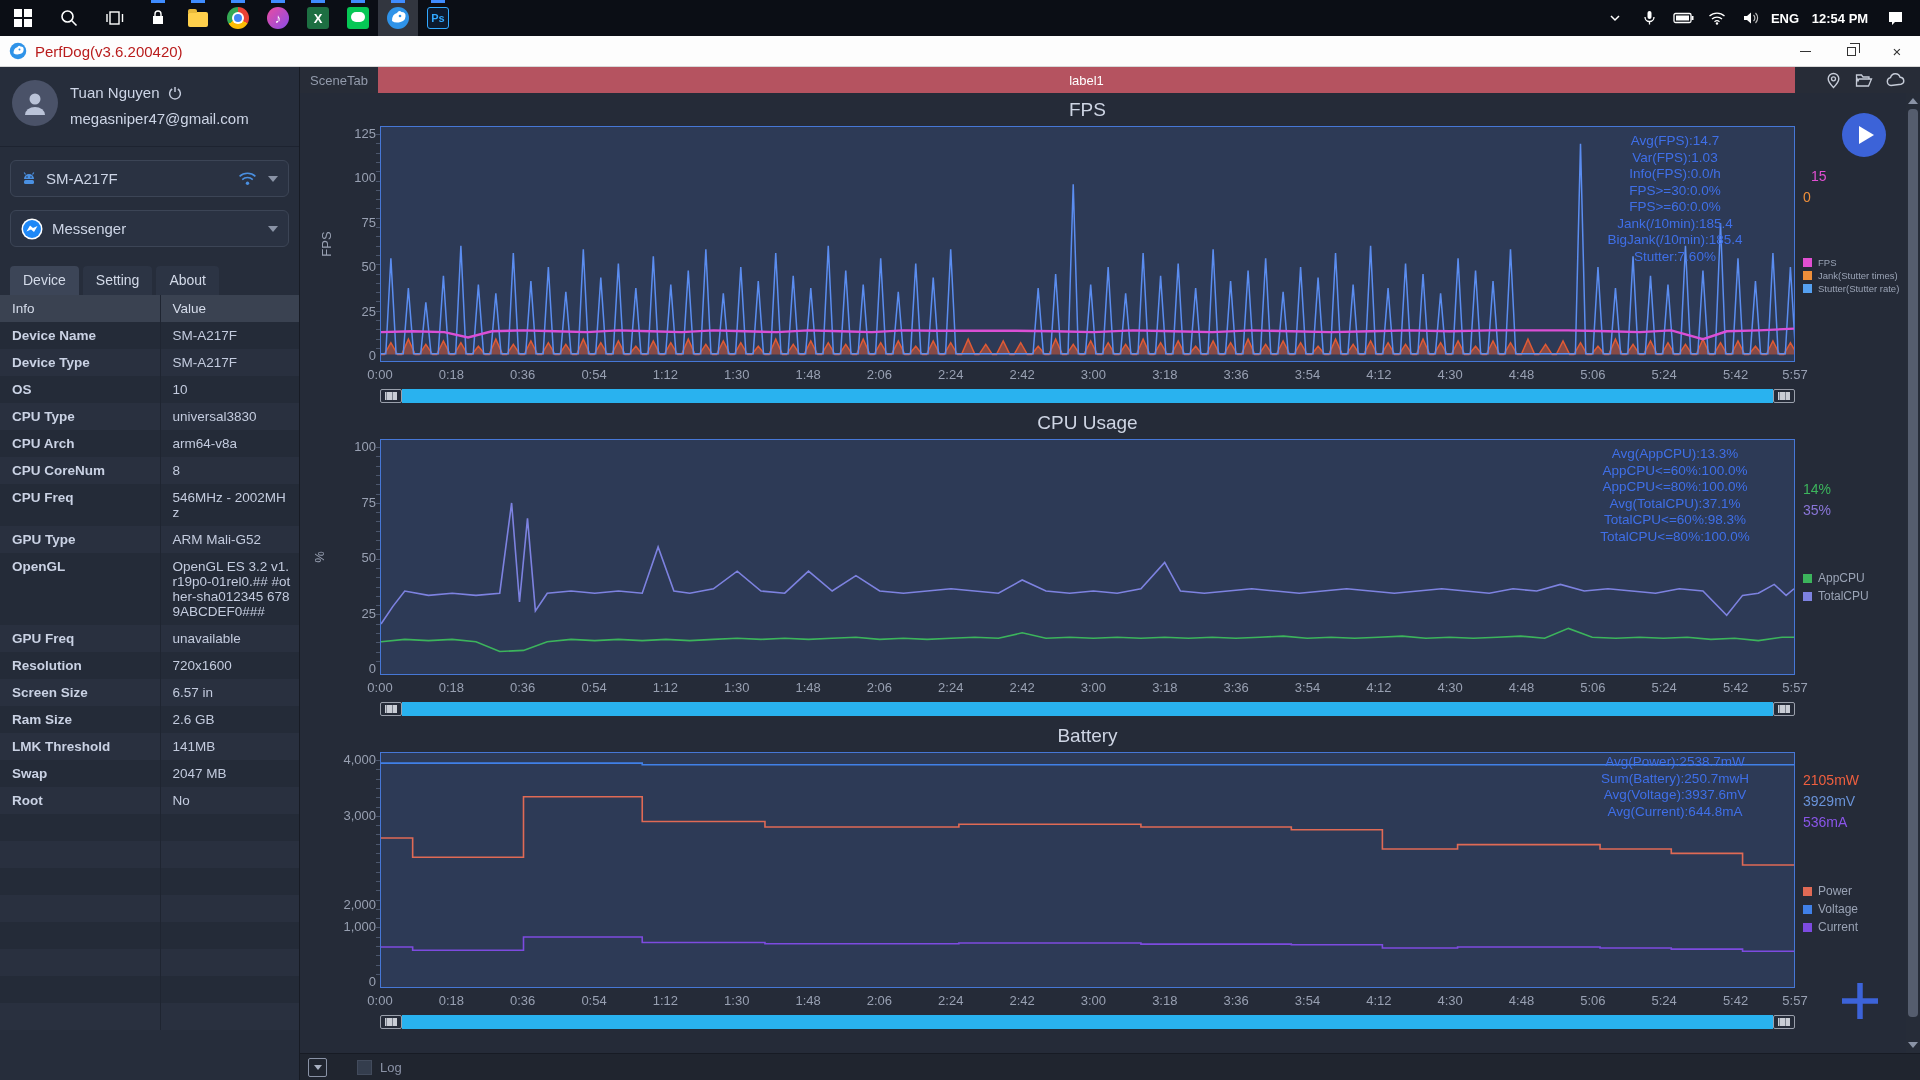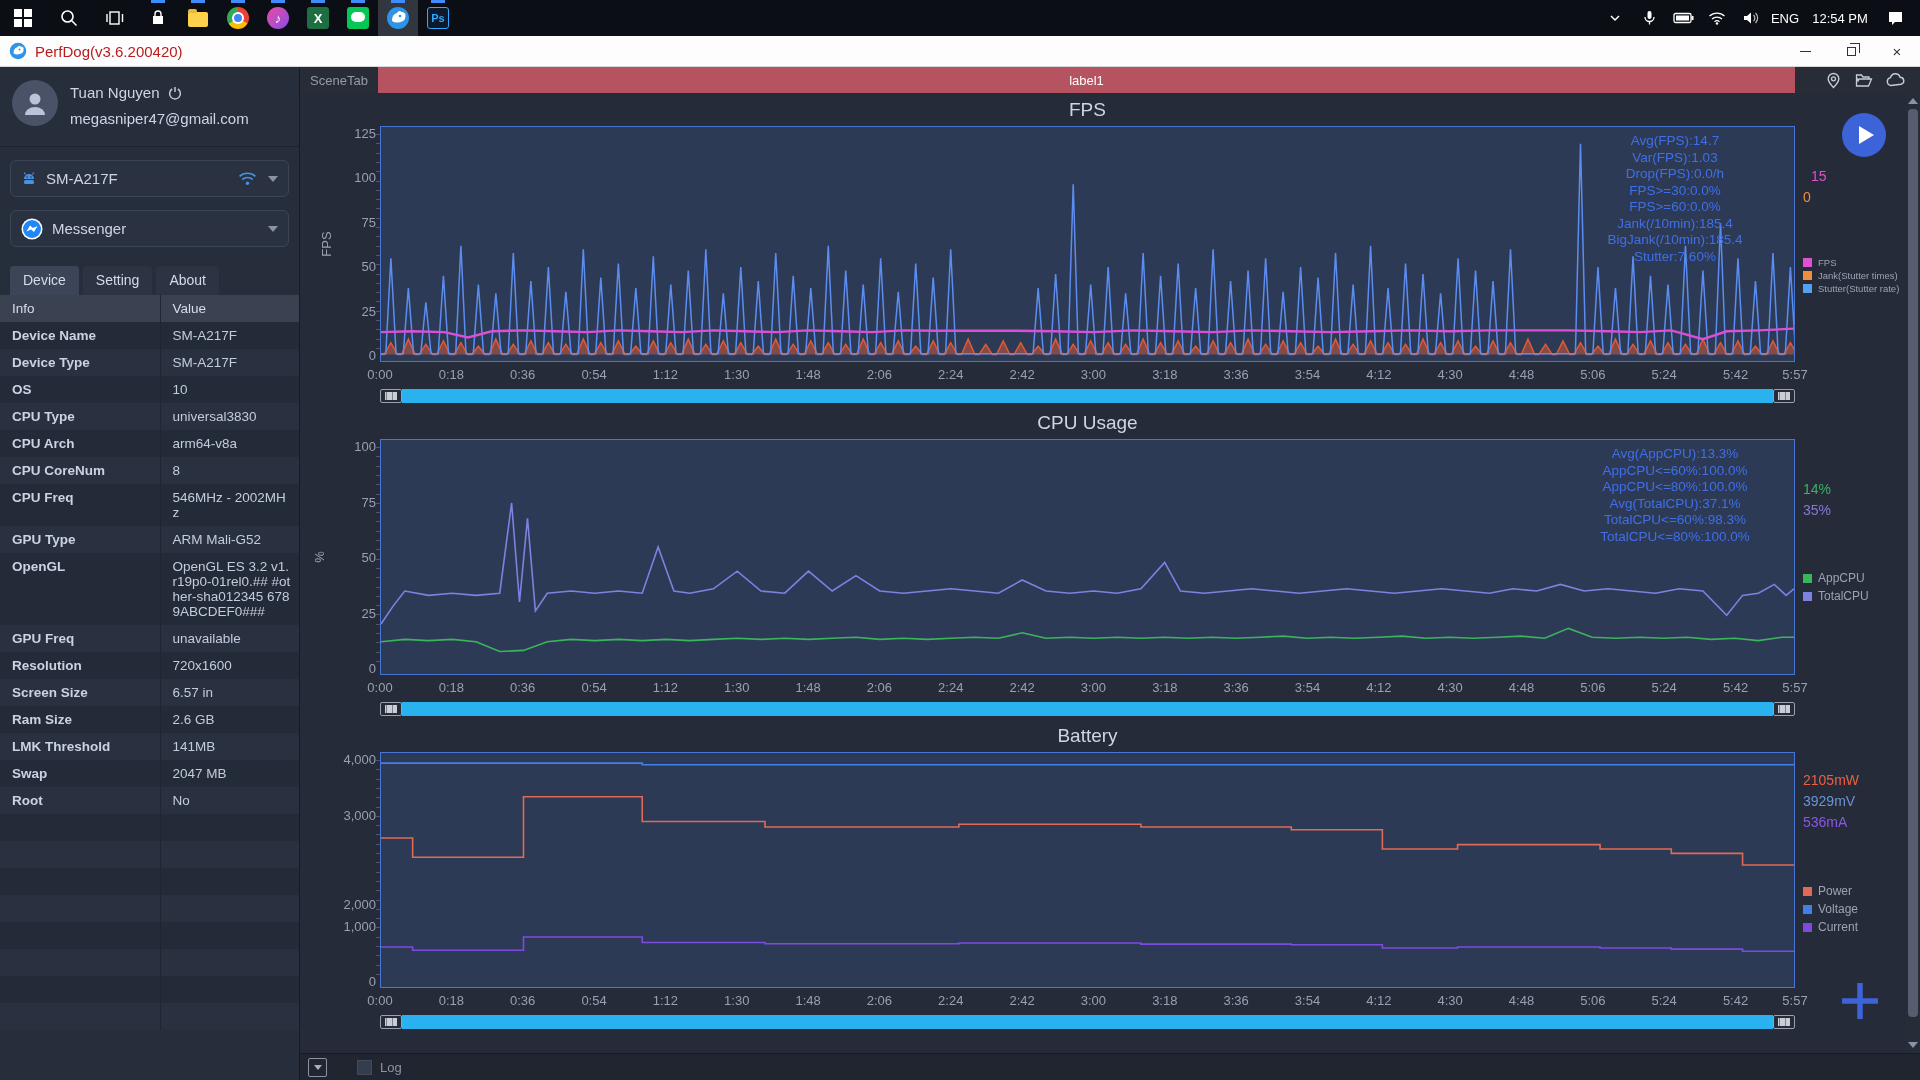--- a/index.html
+++ b/index.html
@@ -20,21 +20,21 @@
   .chrome-outer::before { content:''; position:absolute; inset:5px; border-radius:50%; background:#fff; }
   .chrome-outer::after { content:''; position:absolute; inset:7px; border-radius:50%; background:#4285f4; }
   .itunes { background:linear-gradient(135deg,#ea4ca0,#8a4ce8); border-radius:50%; color:#fff; font-size:13px; }
   .excel { background:#1d6f42; color:#fff; font-weight:bold; font-size:13px; }
   .line-ic { background:#06c755; position:relative; }
   .line-ic::before { content:''; position:absolute; left:4px; top:5px; width:14px; height:10px; border-radius:5px; background:#fff; }
   .ps { background:#0c1a2e; border:1px solid #31a8ff; color:#31a8ff; font-weight:bold; font-size:11px; }
   .folder-ic { width:20px; height:15px; background:#ffd04c; border-radius:2px; position:relative; margin-top:3px; }
   .folder-ic::before { content:''; position:absolute; top:-3px; left:0; width:9px; height:4px; background:#e8b93a; border-radius:2px 2px 0 0; }
   .tray { margin-left:auto; display:flex; align-items:center; gap:4px; padding-right:10px; }
-  .tray-item { display:flex; align-items:center; justify-content:center; min-width:30px; height:36px; font-size:13px; color:#fff; }
+  .tray-item { display:flex; align-items:center; justify-content:center; min-width:30px; height:36px; font-size:13px; color:#fff;font-weight:bold; }
   .tray-time { min-width:72px; }
 
   
   .titlebar { height:31px; background:#fdfdfd; display:flex; align-items:center; border-bottom:1px solid #d8d8d8; }
   .titlebar .app-ic { margin:0 8px 0 9px; }
   .titlebar .title { font-size:15px; color:#b91c1c; }
   .win-controls { margin-left:auto; display:flex; height:100%; }
   .wc { width:46px; display:flex; align-items:center; justify-content:center; color:#333; font-size:15px; }
   .wc .min { width:11px; border-top:1px solid #333; display:inline-block; }
   .wc .restore { width:9px; height:9px; border:1px solid #333; position:relative; background:#fdfdfd; }
@@ -444,21 +444,21 @@
             </div>
           <div class="plot">
             <svg viewBox="0 0 1415 236" preserveAspectRatio="none">
                 <path fill="rgba(224,90,53,0.5)" d="M0 229.5 L3.2 229.5 L9.9 217.6 L16.6 229.5 L20.7 229.5 L27.4 214 L34.2 229.5 L38.2 229.5 L44.9 219.3 L51.7 229.5 L55.7 229.5 L62.5 215.8 L69.2 229.5 L73.2 229.5 L80 217.6 L86.7 229.5 L90.8 229.5 L97.5 221.1 L104.2 229.5 L108.3 229.5 L115 214 L121.8 229.5 L125.8 229.5 L132.5 219.3 L139.3 229.5 L143.3 229.5 L150.1 215.8 L156.8 229.5 L160.8 229.5 L167.6 217.6 L174.3 229.5 L178.4 229.5 L185.1 219.3 L191.8 229.5 L195.9 229.5 L202.6 214 L209.4 229.5 L213.4 229.5 L220.1 217.6 L226.9 229.5 L230.9 229.5 L237.7 215.8 L244.4 229.5 L248.4 229.5 L255.2 221.1 L261.9 229.5 L266 229.5 L272.7 215.8 L279.4 229.5 L283.5 229.5 L290.2 217.6 L297 229.5 L301 229.5 L307.7 214 L314.5 229.5 L318.5 229.5 L325.3 219.3 L332 229.5 L336 229.5 L342.8 215.8 L349.5 229.5 L353.6 229.5 L360.3 217.6 L367 229.5 L371.1 229.5 L377.8 221.1 L384.5 229.5 L388.6 229.5 L395.3 214 L402.1 229.5 L406.1 229.5 L412.8 219.3 L419.6 229.5 L423.6 229.5 L430.4 215.8 L437.1 229.5 L441.1 229.5 L447.9 217.6 L454.6 229.5 L458.7 229.5 L465.4 219.3 L472.1 229.5 L476.2 229.5 L482.9 214 L489.7 229.5 L493.7 229.5 L500.4 217.6 L507.2 229.5 L511.2 229.5 L518 215.8 L524.7 229.5 L528.7 229.5 L535.5 221.1 L542.2 229.5 L546.3 229.5 L553 215.8 L559.7 229.5 L563.8 229.5 L570.5 217.6 L577.3 229.5 L581.3 229.5 L588 214 L594.8 229.5 L598.8 229.5 L605.6 219.3 L612.3 229.5 L616.3 229.5 L623.1 215.8 L629.8 229.5 L633.9 229.5 L640.6 217.6 L647.3 229.5 L651.4 229.5 L658.1 221.1 L664.9 229.5 L668.9 229.5 L675.6 214 L682.4 229.5 L686.4 229.5 L693.2 219.3 L699.9 229.5 L703.9 229.5 L710.7 215.8 L717.4 229.5 L721.5 229.5 L728.2 217.6 L734.9 229.5 L739 229.5 L745.7 219.3 L752.4 229.5 L756.5 229.5 L763.2 214 L770 229.5 L774 229.5 L780.7 217.6 L787.5 229.5 L791.5 229.5 L798.3 215.8 L805 229.5 L809 229.5 L815.8 221.1 L822.5 229.5 L826.6 229.5 L833.3 215.8 L840 229.5 L844.1 229.5 L850.8 217.6 L857.6 229.5 L861.6 229.5 L868.3 214 L875.1 229.5 L879.1 229.5 L885.9 219.3 L892.6 229.5 L896.6 229.5 L903.4 215.8 L910.1 229.5 L914.2 229.5 L920.9 217.6 L927.6 229.5 L931.7 229.5 L938.4 221.1 L945.2 229.5 L949.2 229.5 L955.9 214 L962.7 229.5 L966.7 229.5 L973.5 219.3 L980.2 229.5 L984.2 229.5 L991 215.8 L997.7 229.5 L1001.8 229.5 L1008.5 217.6 L1015.2 229.5 L1019.3 229.5 L1026 219.3 L1032.8 229.5 L1036.8 229.5 L1043.5 214 L1050.3 229.5 L1054.3 229.5 L1061.1 217.6 L1067.8 229.5 L1071.8 229.5 L1078.6 215.8 L1085.3 229.5 L1089.4 229.5 L1096.1 221.1 L1102.8 229.5 L1106.9 229.5 L1113.6 215.8 L1120.3 229.5 L1124.4 229.5 L1131.1 217.6 L1137.9 229.5 L1141.9 229.5 L1148.6 214 L1155.4 229.5 L1159.4 229.5 L1166.2 219.3 L1172.9 229.5 L1176.9 229.5 L1183.7 215.8 L1190.4 229.5 L1194.5 229.5 L1201.2 217.6 L1207.9 229.5 L1212 229.5 L1218.7 221.1 L1225.5 229.5 L1229.5 229.5 L1236.2 214 L1243 229.5 L1247 229.5 L1253.8 219.3 L1260.5 229.5 L1264.5 229.5 L1271.3 215.8 L1278 229.5 L1282.1 229.5 L1288.8 217.6 L1295.5 229.5 L1299.6 229.5 L1306.3 219.3 L1313.1 229.5 L1317.1 229.5 L1323.8 214 L1330.6 229.5 L1334.6 229.5 L1341.4 217.6 L1348.1 229.5 L1352.1 229.5 L1358.9 215.8 L1365.6 229.5 L1369.7 229.5 L1376.4 221.1 L1383.1 229.5 L1387.2 229.5 L1393.9 215.8 L1400.7 229.5 L1404.7 229.5 L1411.4 217.6 L1418.2 229.5 L1415 229.5" stroke="#e05a35" stroke-width="1.5"></path>
                 <path fill="none" d="M0 228.6 L4.8 228.6 L9.9 132.3 L15.1 228.6 L22.3 228.6 L27.4 162.5 L32.6 228.6 L39.8 228.6 L44.9 176.7 L50.1 228.6 L57.3 228.6 L62.5 150.1 L67.6 228.6 L74.8 228.6 L80 119.9 L85.1 228.6 L92.4 228.6 L97.5 159 L102.7 228.6 L109.9 228.6 L115 167.8 L120.2 228.6 L127.4 228.6 L132.5 127 L137.7 228.6 L144.9 228.6 L150.1 155.4 L155.2 228.6 L162.4 228.6 L167.6 141.2 L172.7 228.6 L179.9 228.6 L185.1 166.1 L190.3 228.6 L197.5 228.6 L202.6 123.4 L207.8 228.6 L215 228.6 L220.1 151.9 L225.3 228.6 L232.5 228.6 L237.7 137.6 L242.8 228.6 L250 228.6 L255.2 162.5 L260.3 228.6 L267.5 228.6 L272.7 130.5 L277.8 228.6 L285.1 228.6 L290.2 159 L295.4 228.6 L302.6 228.6 L307.7 144.8 L312.9 228.6 L320.1 228.6 L325.3 123.4 L330.4 228.6 L337.6 228.6 L342.8 167.8 L347.9 228.6 L355.1 228.6 L360.3 141.2 L365.4 228.6 L372.7 228.6 L377.8 155.4 L383 228.6 L390.2 228.6 L395.3 127 L400.5 228.6 L407.7 228.6 L412.8 150.1 L418 228.6 L425.2 228.6 L430.4 162.5 L435.5 228.6 L442.7 228.6 L447.9 119.9 L453 228.6 L460.3 228.6 L465.4 144.8 L470.6 228.6 L477.8 228.6 L482.9 159 L488.1 228.6 L495.3 228.6 L500.4 132.3 L505.6 228.6 L512.8 228.6 L518 166.1 L523.1 228.6 L530.3 228.6 L535.5 137.6 L540.6 228.6 L547.8 228.6 L553 151.9 L558.2 228.6 L565.4 228.6 L570.5 123.4 L575.7 228.6 L653 228.6 L658.1 162.5 L663.3 228.6 L670.5 228.6 L675.6 148.3 L680.8 228.6 L688 228.6 L693.2 57.7 L698.3 228.6 L705.5 228.6 L710.7 159 L715.8 228.6 L723 228.6 L728.2 141.2 L733.3 228.6 L740.6 228.6 L745.7 167.8 L750.9 228.6 L758.1 228.6 L763.2 127 L768.4 228.6 L775.6 228.6 L780.7 150.1 L785.9 228.6 L793.1 228.6 L798.3 137.6 L803.4 228.6 L810.6 228.6 L815.8 162.5 L820.9 228.6 L828.2 228.6 L833.3 123.4 L838.5 228.6 L845.7 228.6 L850.8 155.4 L856 228.6 L863.2 228.6 L868.3 144.8 L873.5 228.6 L880.7 228.6 L885.9 132.3 L891 228.6 L898.2 228.6 L903.4 166.1 L908.5 228.6 L915.7 228.6 L920.9 141.2 L926.1 228.6 L933.3 228.6 L938.4 151.9 L943.6 228.6 L950.8 228.6 L955.9 127 L961.1 228.6 L968.3 228.6 L973.5 159 L978.6 228.6 L985.8 228.6 L991 119.9 L996.1 228.6 L1003.3 228.6 L1008.5 162.5 L1013.6 228.6 L1020.9 228.6 L1026 137.6 L1031.2 228.6 L1038.4 228.6 L1043.5 148.3 L1048.7 228.6 L1055.9 228.6 L1061.1 167.8 L1066.2 228.6 L1073.4 228.6 L1078.6 132.3 L1083.7 228.6 L1090.9 228.6 L1096.1 144.8 L1101.2 228.6 L1108.5 228.6 L1113.6 155.4 L1118.8 228.6 L1126 228.6 L1131.1 123.4 L1136.3 228.6 L1196.1 228.6 L1201.2 16.9 L1206.4 228.6 L1213.6 228.6 L1218.7 141.2 L1223.9 228.6 L1231.1 228.6 L1236.2 162.5 L1241.4 228.6 L1248.6 228.6 L1253.8 130.5 L1258.9 228.6 L1266.1 228.6 L1271.3 150.1 L1276.4 228.6 L1283.6 228.6 L1288.8 159 L1294 228.6 L1301.2 228.6 L1306.3 119.9 L1311.5 228.6 L1318.7 228.6 L1323.8 144.8 L1329 228.6 L1336.2 228.6 L1341.4 96.8 L1346.5 228.6 L1353.7 228.6 L1358.9 132.3 L1364 228.6 L1371.2 228.6 L1376.4 155.4 L1381.5 228.6 L1388.8 228.6 L1393.9 127 L1399.1 228.6 L1406.3 228.6 L1411.4 141.2 L1416.6 228.6 L1415 228.6" stroke="#5b8df0" stroke-width="1.5"></path>
                 <path fill="none" d="M0 206.9 L31.7 206 L63.4 206.9 L87.2 212.2 L111 206 L142.7 205.1 L174.4 206 L206.1 206.9 L237.8 205.1 L269.5 206 L301.2 206.9 L332.9 205.1 L364.6 206 L396.4 206.9 L428.1 205.1 L459.8 206 L491.5 206.9 L523.2 205.1 L554.9 205.5 L594.5 205.5 L634.2 205.5 L673.8 206 L713.4 206.9 L753.1 205.1 L792.7 206 L832.4 206.9 L872 205.1 L911.6 206 L951.3 206.9 L990.9 206 L1030.5 205.1 L1070.2 206 L1109.8 205.1 L1149.4 205.1 L1189.1 205.1 L1228.7 206 L1260.4 206.9 L1292.1 205.1 L1323.8 214 L1347.6 206 L1379.3 205.1 L1415 203.4" stroke="#da4fd6" stroke-width="2.4"></path>
               </svg>
             <div class="stats">
                 <div>Avg(FPS):14.7</div>
                 <div>Var(FPS):1.03</div>
-                <div>Drop(FPS):0.0/h</div>
+                <div>Info(FPS):0.0/h</div>
                 <div>FPS&gt;=30:0.0%</div>
                 <div>FPS&gt;=60:0.0%</div>
                 <div>Jank(/10min):185.4</div>
                 <div>BigJank(/10min):185.4</div>
                 <div>Stutter:7.60%</div>
               </div>
           </div>
           <div class="side-panel">
             <div class="values">
                 <div style="color: rgb(225, 79, 210); margin-left: 8px;">15</div>
@@ -616,20 +616,26 @@
               <span class="ytick" style="top: 111px; margin-top: 34px;">2,000</span>
               <span class="ytick" style="top: 55.5px;">3,000</span>
               <span class="ytick" style="top: 0px;">4,000</span>
             </div>
           <div class="plot">
             <svg viewBox="0 0 1415 236" preserveAspectRatio="none">
                 <path fill="none" d="M0 10.2 L261.6 10.2 L261.6 11.9 L1415 11.9 L1415 11.9 L1415 11.9" stroke="#4080e8" stroke-width="1.6"></path>
                 <path fill="none" d="M0 85.7 L31.7 85.7 L31.7 105.1 L142.7 105.1 L142.7 44.1 L261.6 44.1 L261.6 69.1 L384.5 69.1 L384.5 74.6 L578.7 74.6 L578.7 71.8 L761 71.8 L761 74.6 L911.6 74.6 L911.6 77.4 L1002.8 77.4 L1002.8 96.8 L1078.1 96.8 L1078.1 92.4 L1220.8 92.4 L1220.8 96.8 L1292.1 96.8 L1292.1 101.2 L1363.5 101.2 L1363.5 112.9 L1415 112.9 L1415 113.2 L1415 113.2" stroke="#e06a55" stroke-width="1.6"></path>
                 <path fill="none" d="M0 195.6 L31.7 195.6 L31.7 198.9 L142.7 198.9 L142.7 185.6 L261.6 185.6 L261.6 191.2 L384.5 191.2 L384.5 192.3 L578.7 192.3 L578.7 191.7 L761 191.7 L761 192.8 L911.6 192.8 L911.6 193.4 L1002.8 193.4 L1002.8 196.7 L1078.1 196.7 L1078.1 195.6 L1220.8 195.6 L1220.8 196.7 L1292.1 196.7 L1292.1 197.8 L1363.5 197.8 L1363.5 200 L1415 200 L1415 200.3 L1415 200.3" stroke="#7d4be0" stroke-width="1.6"></path>
               </svg>
+            <div class="stats tight">
+                <div>Avg(Power):2538.7mW</div>
+                <div>Sum(Battery):250.7mwH</div>
+                <div>Avg(Voltage):3937.6mV</div>
+                <div>Avg(Current):644.8mA</div>
+              </div>
           </div>
           <div class="side-panel">
             <div class="values" style="top:18px">
                 <div style="color: rgb(239, 95, 63);">2105mW</div>
                 <div style="color: rgb(106, 147, 216);">3929mV</div>
                 <div style="color: rgb(138, 85, 232);">536mA</div>
               </div>
             <div class="legend">
                 <div class="legend-row">
                   <span class="legend-sq" style="background: rgb(224, 106, 85);"></span>

